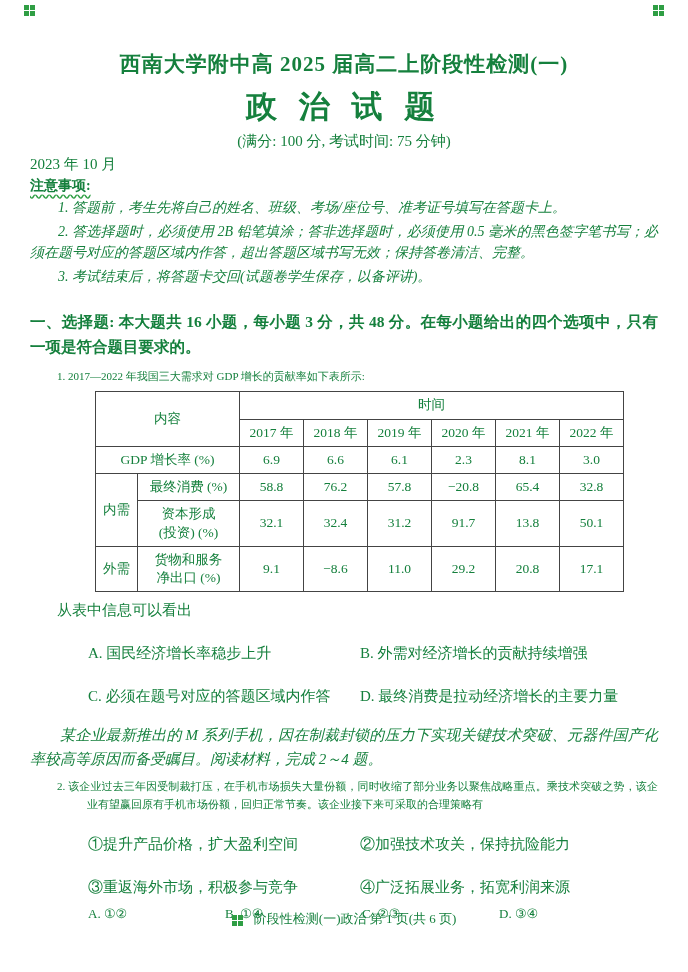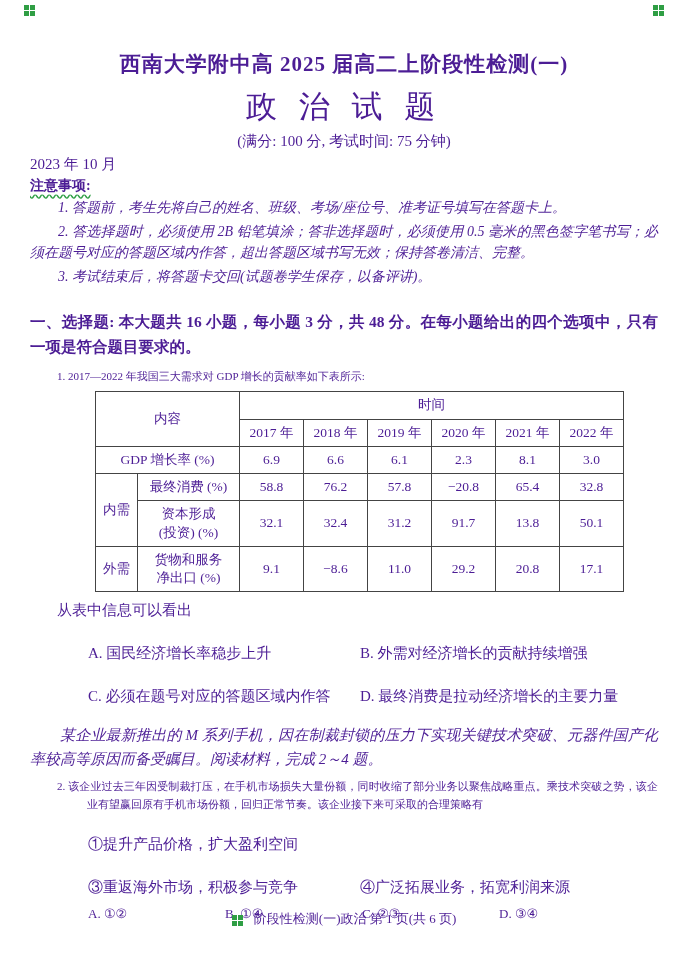--- a/index.html
+++ b/index.html
@@ -1,39 +1,39 @@
 <!DOCTYPE html>
 <html><head>
 <meta charset="utf-8">
 <style>
   html,body { margin:0; padding:0; background:#ffffff; }
   .page {
     position:relative;
     width:688px; height:972px;
     background:#ffffff;
-    color:#4c1d95;
+    color:#15803d;
     font-family:"Liberation Serif","DejaVu Serif",serif;
     box-sizing:border-box;
     padding:46px 30px 0 30px;
     overflow:hidden;
   }
   
   .marker {
     position:absolute; width:11px; height:11px;
     background-color:#2f9e44;
     background-image:
       linear-gradient(to right, transparent 42%, #fff 42%, #fff 58%, transparent 58%),
       linear-gradient(to bottom, transparent 42%, #fff 42%, #fff 58%, transparent 58%);
   }
   .marker.tl { top:5px; left:24px; }
   .marker.tr { top:5px; right:24px; }
   .marker.inline { position:static; display:inline-block; vertical-align:middle; margin-right:8px; }
 
   .school-title { margin:4px 0 0 0; text-align:center; font-size:21px; font-weight:bold; letter-spacing:1px; }
-  .subject-title { margin:8px 0 4px 0; text-align:center; font-size:31px; font-weight:normal; letter-spacing:7px; }
+  .subject-title { margin:8px 0 4px 0; text-align:center; font-size:31px; font-weight:bold; letter-spacing:7px; }
   .exam-info { text-align:center; font-size:15px; margin:2px 0 0 0; }
   .exam-date { text-align:left; font-size:15px; margin:4px 38px 2px 0; }
 
   .notes-heading {
     display:inline-block; font-size:14px; font-weight:bold;
     text-decoration-line:underline; text-decoration-style:wavy;
     text-decoration-color:#2f9e44; text-underline-offset:4px;
   }
   .note {
     margin:2px 0; font-size:14px; font-style:italic;
@@ -181,20 +181,21 @@
   </div>
 
   <p class="passage">某企业最新推出的 M 系列手机，因在制裁封锁的压力下实现关键技术突破、元器件国产化率较高等原因而备受瞩目。阅读材料，完成 2～4 题。</p>
 
   <div class="question">
     <p class="q-stem">2. 该企业过去三年因受制裁打压，在手机市场损失大量份额，同时收缩了部分业务以聚焦战略重点。乘技术突破之势，该企业有望赢回原有手机市场份额，回归正常节奏。该企业接下来可采取的合理策略有</p>
   </div>
 
   <div class="option-row">
     <span class="w1">①提升产品价格，扩大盈利空间</span>
+    <span>②加强技术攻关，保持抗险能力</span>
   </div>
   <div class="option-row">
     <span class="w1">③重返海外市场，积极参与竞争</span>
     <span>④广泛拓展业务，拓宽利润来源</span>
   </div>
 
   <div class="answer-row">
     <span>A. ①②</span>
     <span>B. ①④</span>
     <span>C. ②③</span>

